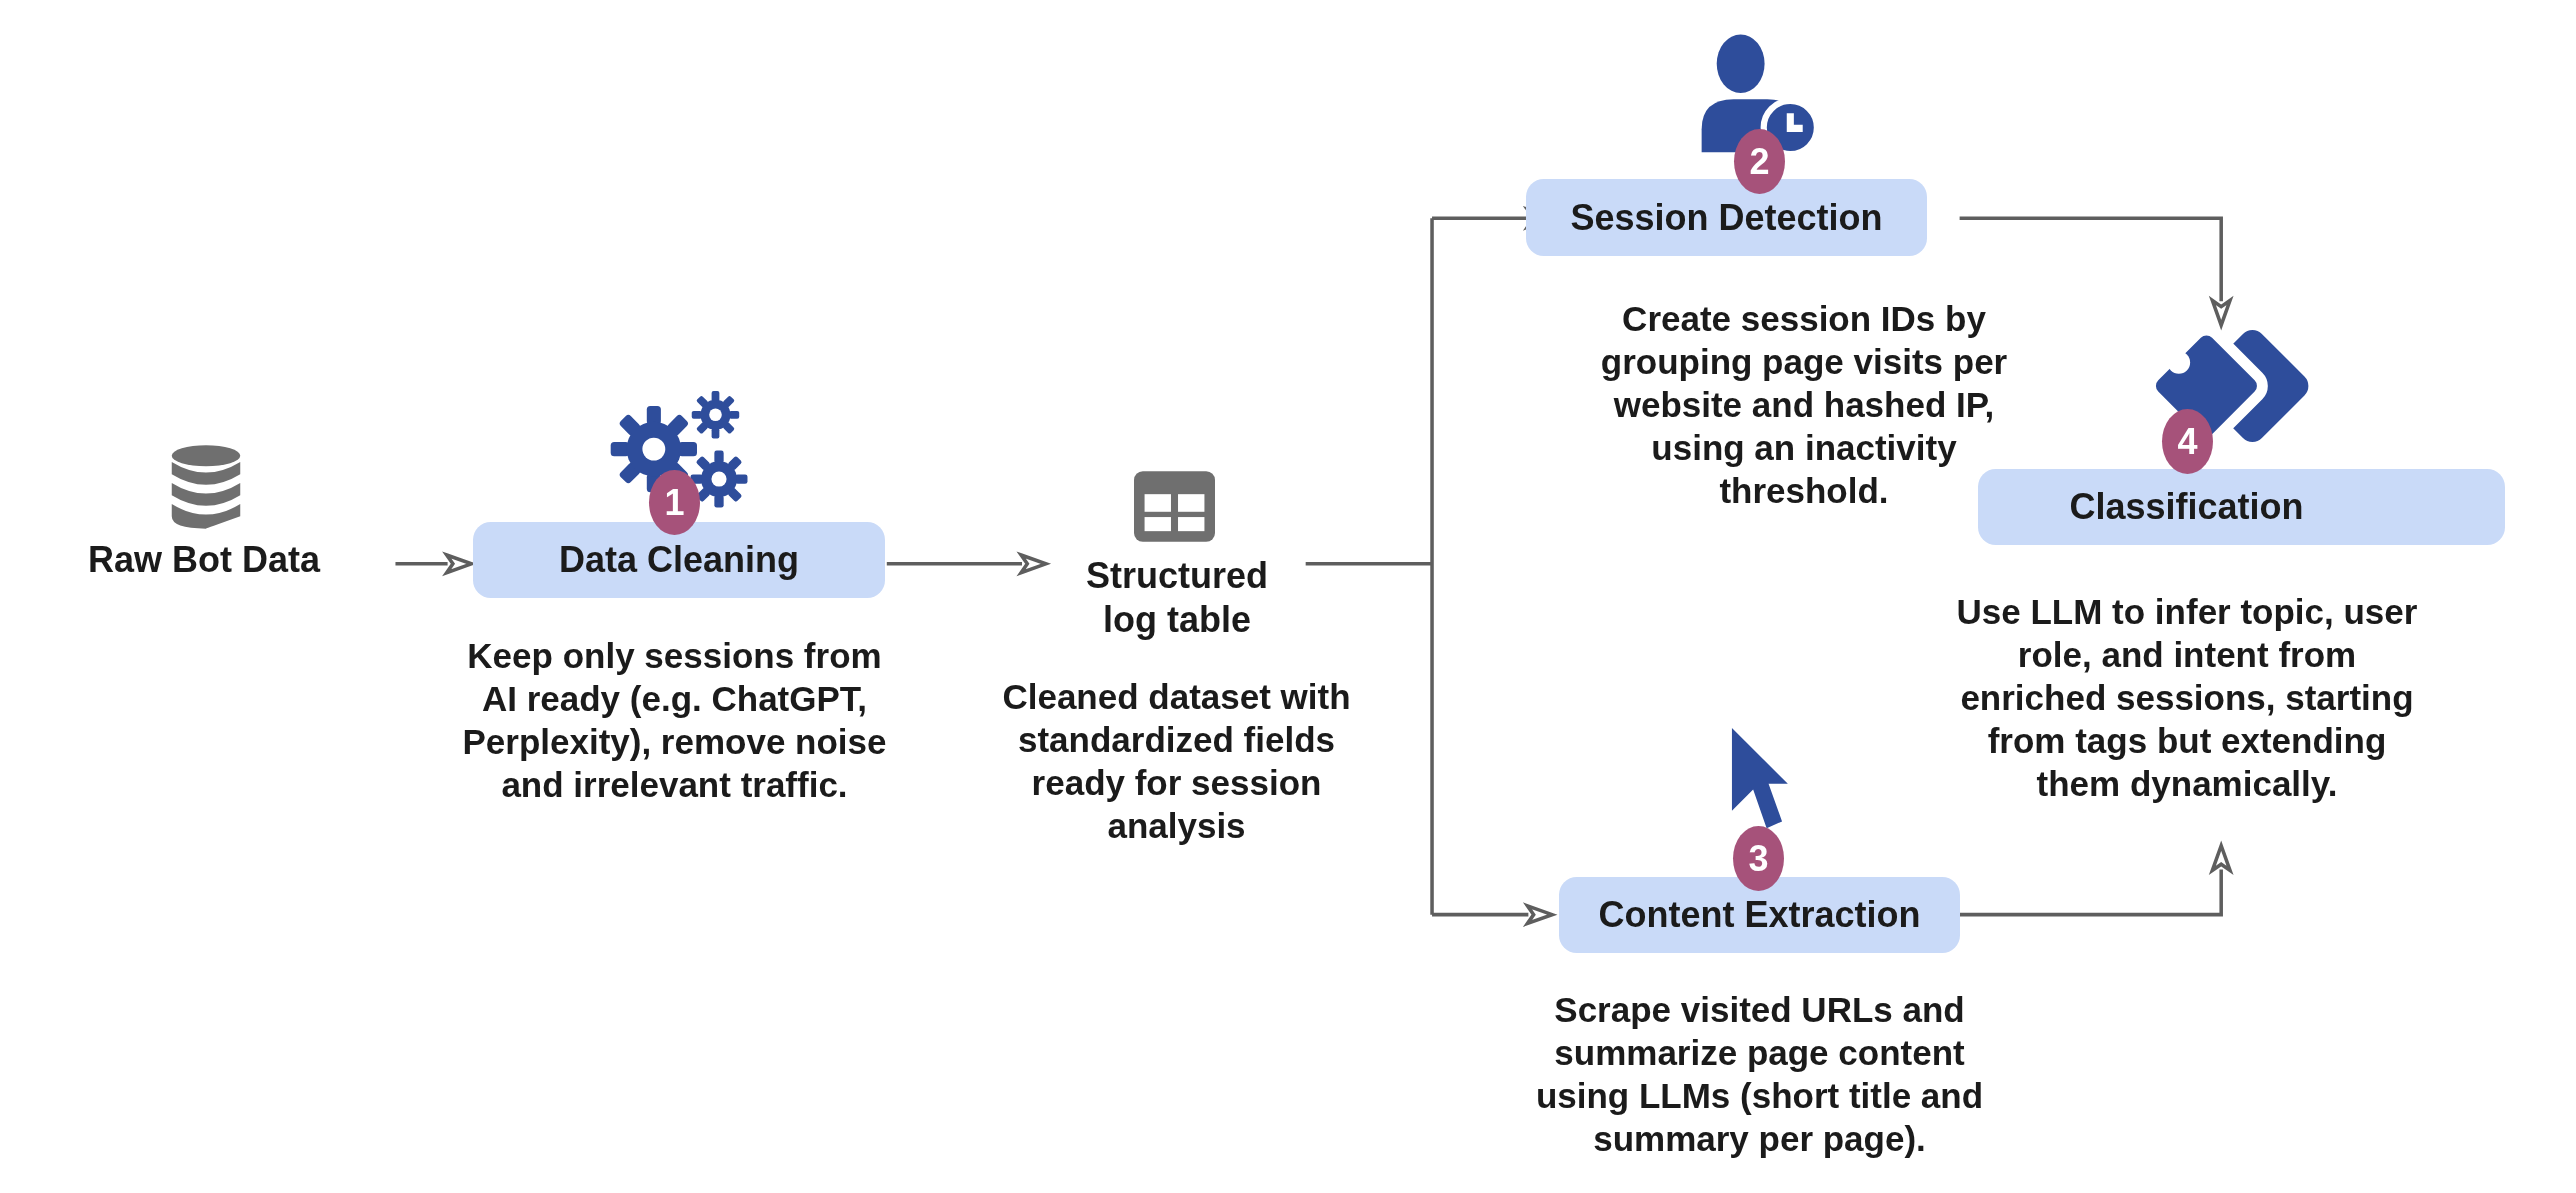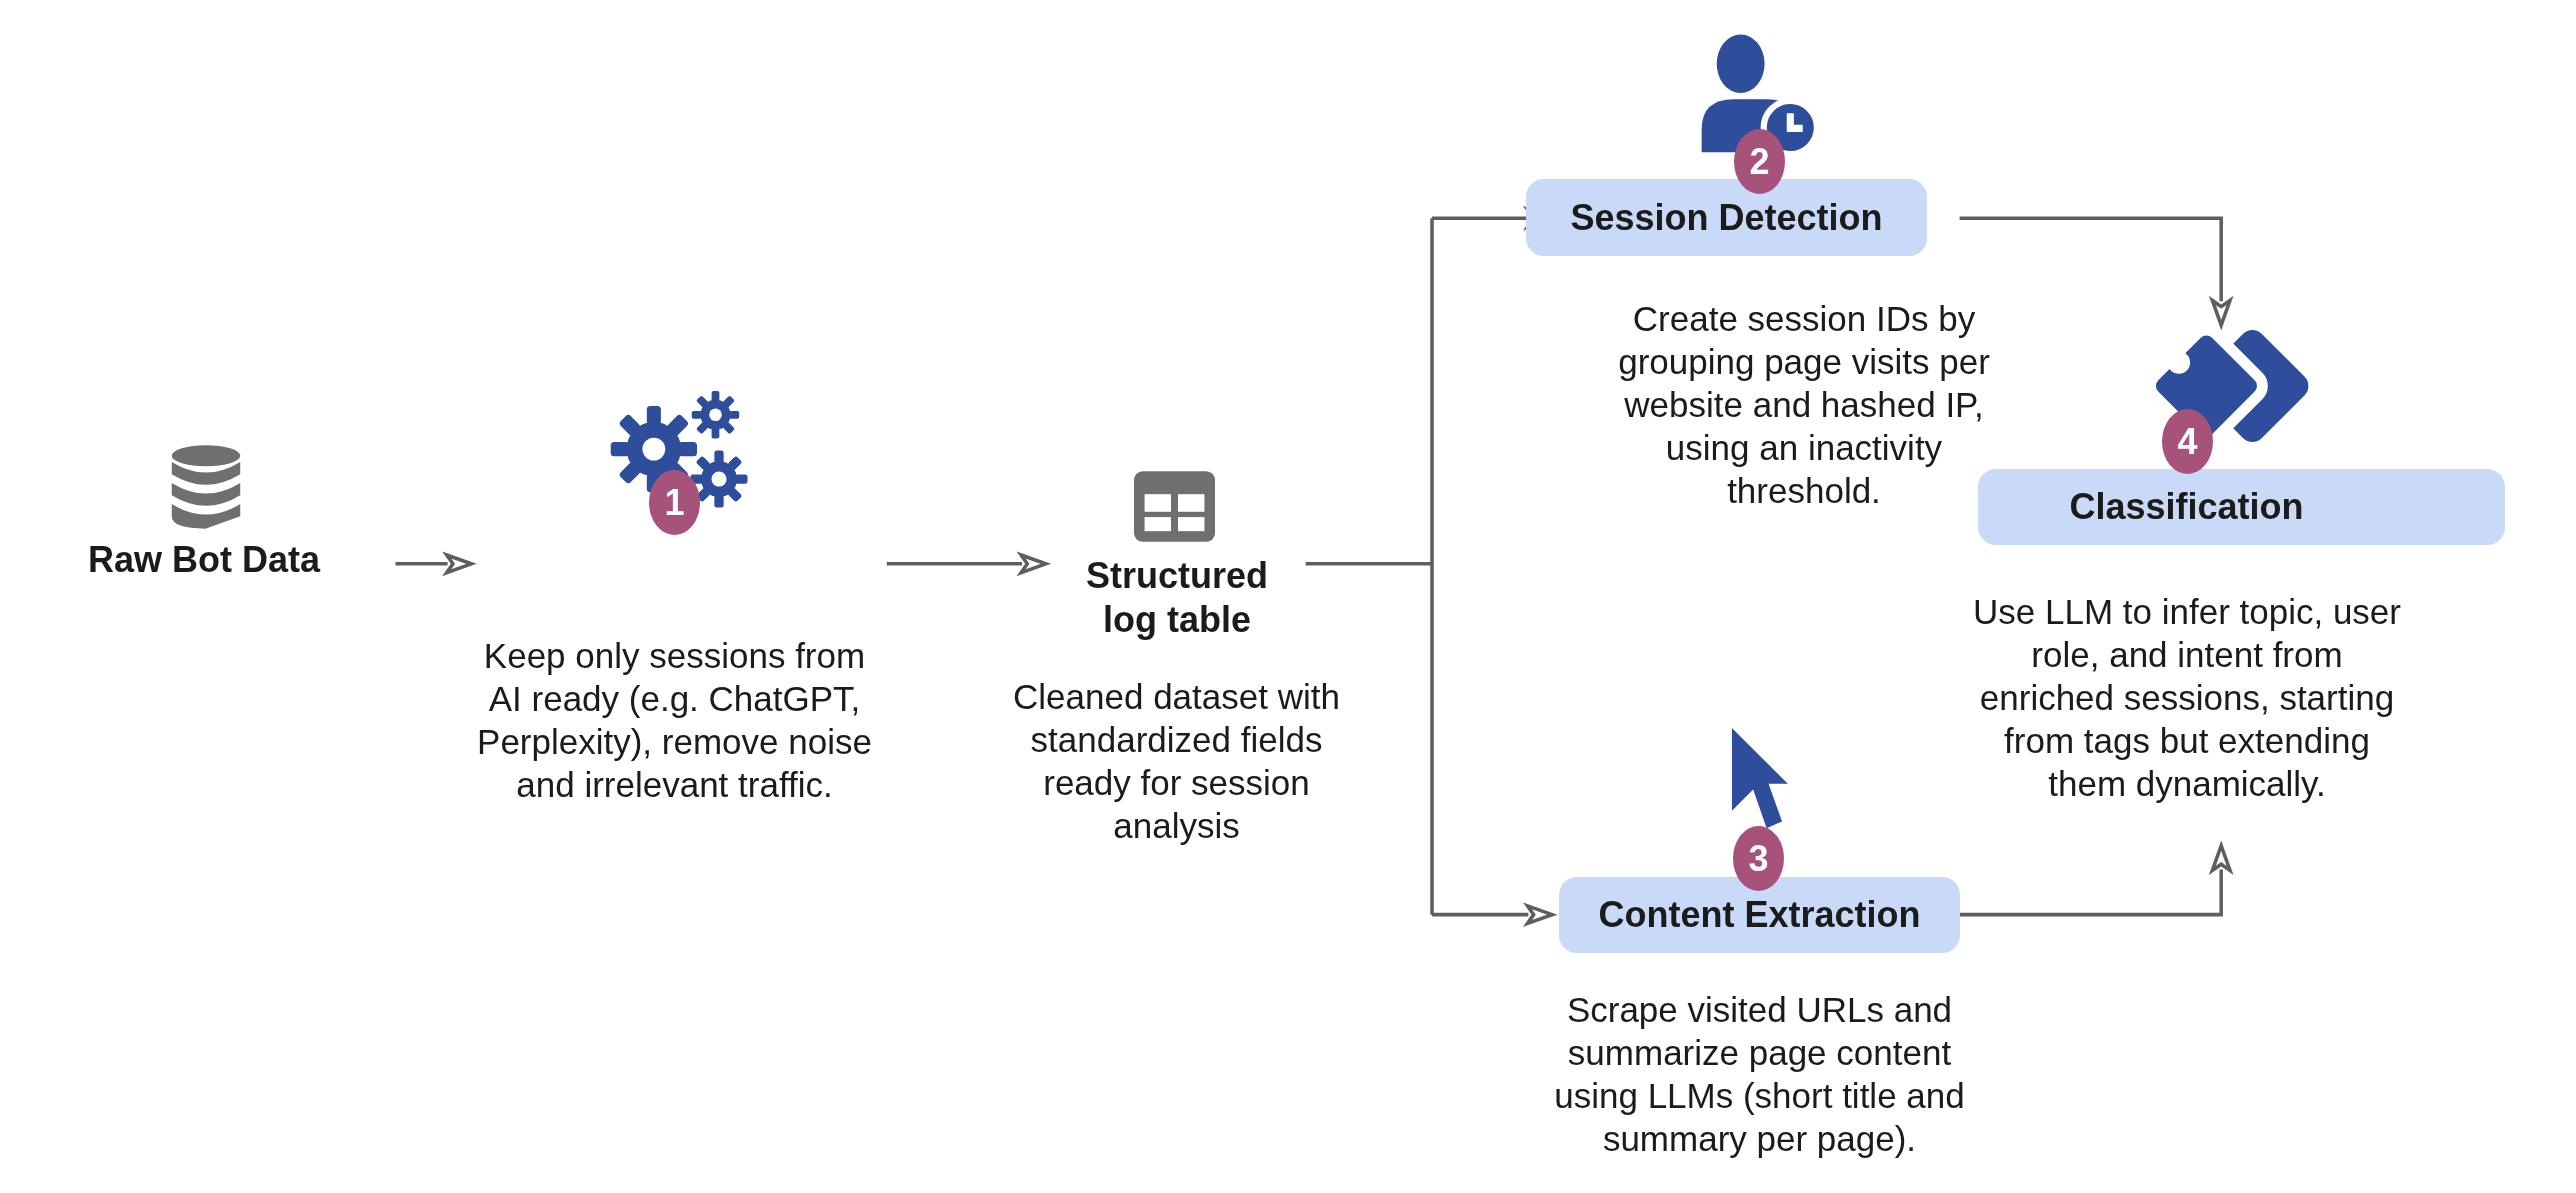--- a/index.html
+++ b/index.html
@@ -24,21 +24,21 @@
     background:var(--badge-rose,#A6527A);color:#ffffff;
     display:flex;align-items:center;justify-content:center;
     font-weight:bold;font-size:36px;z-index:3;
   }
   .title{
     position:absolute;text-align:center;white-space:pre-line;
     font-weight:bold;font-size:36px;line-height:44px;
   }
   .desc{
     position:absolute;text-align:center;white-space:pre-line;
-    font-size:35px;line-height:43px;
+    font-size:35px;line-height:43px;font-weight:bold;
   }
   .ib{fill:var(--icon-blue,#2E4D9B);}
   .ig{fill:var(--neutral-icon,#6F6F6F);}
 </style>
 </head>
 <body>
 
 <div class="canvas">
 
   <svg class="connectors" viewBox="0 0 2914 1350">
@@ -100,20 +100,23 @@
         <rect x="-8" y="-49" width="16" height="21" rx="4" transform="rotate(135)"></rect>
         <rect x="-8" y="-49" width="16" height="21" rx="4" transform="rotate(180)"></rect>
         <rect x="-8" y="-49" width="16" height="21" rx="4" transform="rotate(225)"></rect>
         <rect x="-8" y="-49" width="16" height="21" rx="4" transform="rotate(270)"></rect>
         <rect x="-8" y="-49" width="16" height="21" rx="4" transform="rotate(315)"></rect>
         <circle r="31"></circle>
           <circle r="13" fill="#ffffff"></circle>
       </g>
     </g>
   </svg>
+  <div class="node" style="left:473px;top:522px;width:412px;height:76px">
+    <span class="lbl">Data Cleaning</span>
+  </div>
   <div class="badge" style="left:649px;top:470px">1</div>
   <div class="desc" style="left:427px;top:634px;width:495px">Keep only sessions from
 AI ready (e.g. ChatGPT,
 Perplexity), remove noise
 and irrelevant traffic.</div>
 
   <svg class="icon" style="left:1134px;top:471px;width:81px;height:71px" viewBox="0 0 92 80">
     <rect class="ig" x="0" y="0" width="92" height="80" rx="10"></rect>
     <g fill="#ffffff">
       <rect x="12" y="26" width="30" height="20"></rect>

